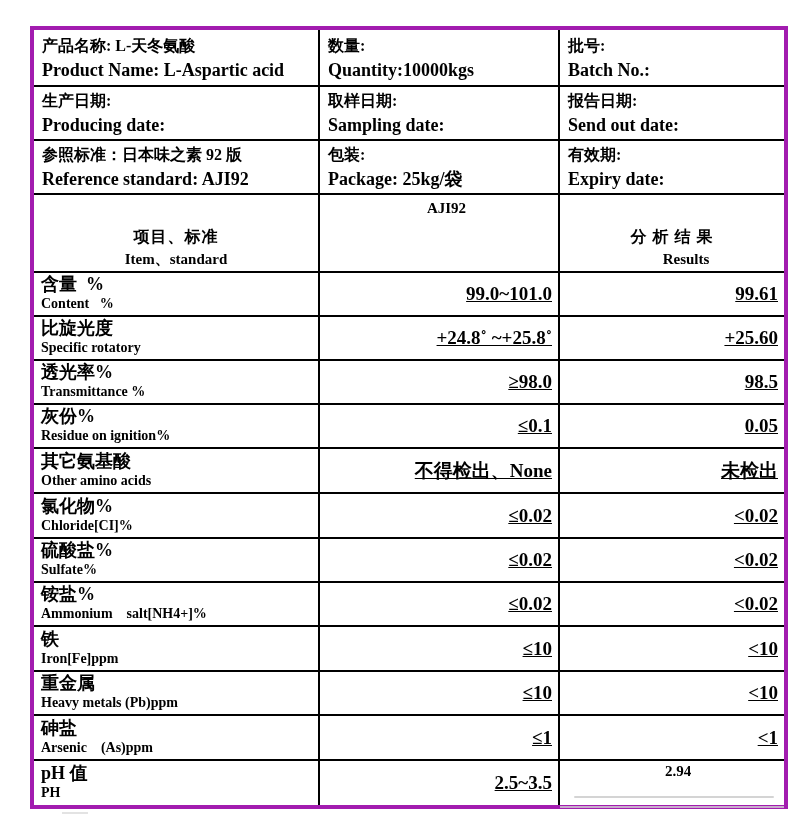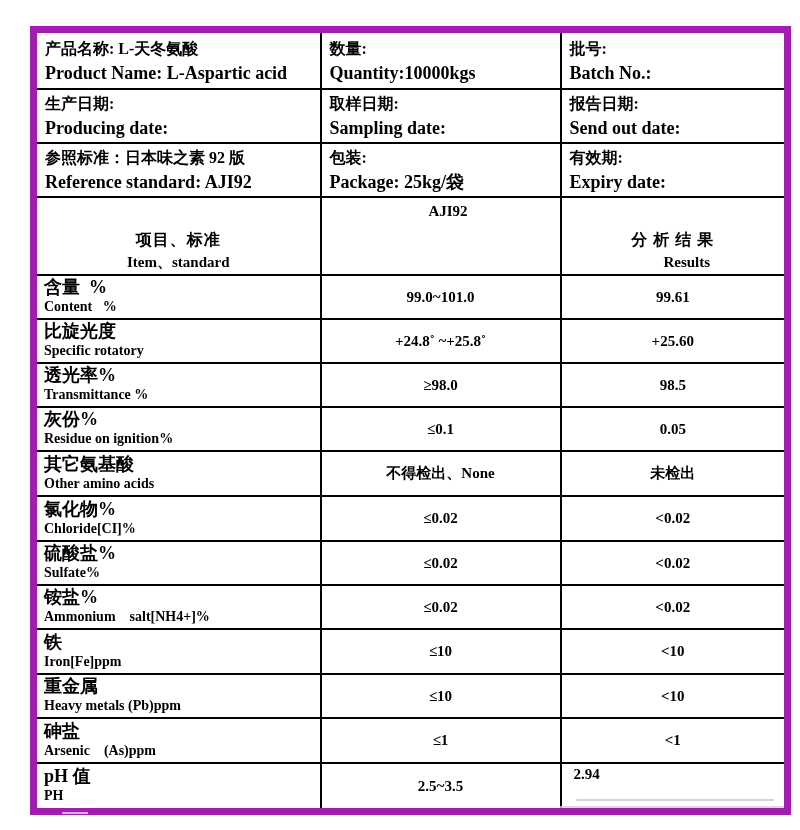--- a/index.html
+++ b/index.html
@@ -4,21 +4,21 @@
 <style>
   html,body{margin:0;padding:0;}
   body{
     width:800px;height:830px;background:#ffffff;color:#000;
     font-family:"Liberation Serif","DejaVu Serif",serif;
     font-weight:bold;position:relative;overflow:hidden;
   }
   table.coa{
     border-collapse:collapse;table-layout:fixed;
     position:absolute;left:30px;top:26px;width:754px;
-    border:7px solid #a21caf;
+    border:4px solid #a21caf;
   }
   td{border:2px solid #000;vertical-align:middle;padding:1px 6px;overflow:hidden;}
   
   col.c1{width:287px;} col.c2{width:240px;} col.c3{width:227px;}
   
   tr.h57 td{height:53px;} tr.h50 td{height:46px;} tr.h47 td{height:43px;}
   tr.h45 td{height:41px;} tr.h44 td{height:40px;}
   
   .info-cell{text-align:left;padding-left:8px;}
   .info-cell .cn{font-size:16px;line-height:25px;white-space:pre-wrap;}
@@ -27,23 +27,23 @@
   .head-cell{text-align:center;vertical-align:top;padding-top:3px;}
   .head-cell .cn{font-size:16px;line-height:22px;letter-spacing:1px;margin-top:28px;}
   .head-cell .en{font-size:15px;line-height:22px;}
   .head-cell .en-shift{position:relative;left:14px;}
   .head-spec{vertical-align:top;text-align:center;padding-top:5px;font-size:15px;padding-left:21px;}
   
   .lbl{text-align:left;padding-left:7px;vertical-align:middle;}
   .lbl .cn{font-size:18px;line-height:20px;white-space:pre-wrap;}
   .lbl .en{font-size:14px;line-height:20px;white-space:pre-wrap;}
   
-  .val{text-align:center;font-size:15px;white-space:pre-wrap;}
-  
-  .ph-cell{vertical-align:top;padding-top:2px;position:relative;}
+  .val{text-align:right;font-size:19px;white-space:pre-wrap;text-decoration:underline;}
+  
+  .ph-cell{vertical-align:top;text-align:center;padding-top:2px;position:relative;}
   .ph-cell .ph-val{font-size:15px;position:relative;left:6px;}
   .artifact-line{
     position:absolute;left:14px;right:10px;bottom:7px;height:2px;
     background:#c6c6c6;opacity:.75;border-radius:1px;
   }
   .artifact-smudge{
     position:absolute;left:560px;top:806px;width:224px;height:2px;
     background:#d2d2d2;opacity:.8;
   }
   .artifact-speck{

